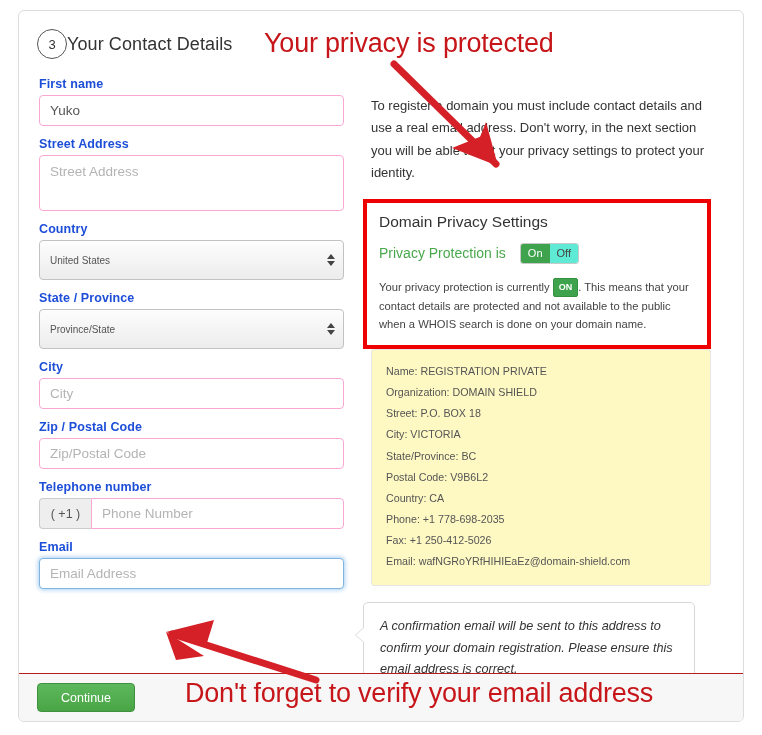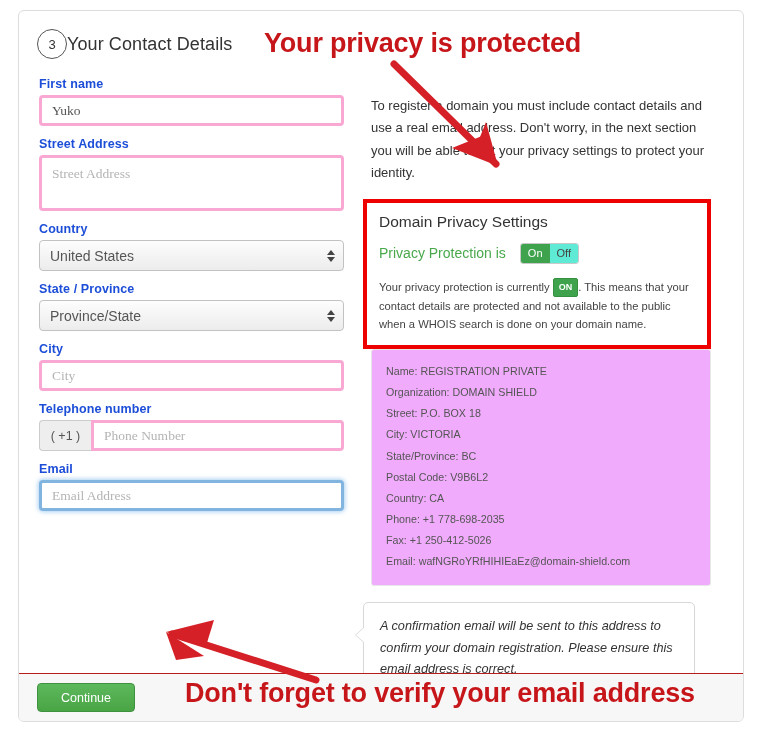--- a/index.html
+++ b/index.html
@@ -78,46 +78,46 @@
     margin-bottom: 4px;
     letter-spacing: .1px;
   }
   .inp {
     display: block;
     width: 100%;
     height: 31px;
     box-sizing: border-box;
     padding: 5px 10px;
     font-size: 13.5px;
-    font-family: Liberation Serif, serif;
+    font-family: Liberation Sans, sans-serif;
     color: #555;
     background: #ffffff;
-    border: 3px solid #f9a8d4;
+    border: 1px solid #f9a8d4;
     border-radius: 4px;
     outline: none;
   }
   .inp::placeholder { color: #b4b4b4; }
   .inp.filled { color: #555; }
 
   textarea.inp {
     height: 56px;
     resize: none;
     padding-top: 7px;
     line-height: 1.3;
   }
 
   
   .select-wrap { position: relative; }
   .sel {
     display: block;
     width: 100%;
-    height: 31px;
+    height: 40px;
     box-sizing: border-box;
     padding: 5px 26px 5px 10px;
-    font-size: 14px;
+    font-size: 10px;
     font-family: "Liberation Sans", sans-serif;
     color: #555;
     border: 1px solid #c2c2c2;
     border-radius: 4px;
     background: linear-gradient(180deg, #fdfdfd 0%, #ececec 100%);
     appearance: none;
     -webkit-appearance: none;
     outline: none;
   }
   .sel-arrows {
@@ -243,21 +243,21 @@
     vertical-align: 1px;
   }
 
   .whois-title {
     font-size: 15px;
     color: #333;
     margin: 14px 0 6px 0;
     font-weight: normal;
   }
   .whois-box {
-    background: #f0abfc;
+    background: #fef9c3;
     border: 1px solid #e6e6e6;
     border-radius: 3px;
     padding: 11px 14px 12px 14px;
   }
   .whois-line {
     font-size: 10.7px;
     color: #555;
     line-height: 1.98;
     white-space: nowrap;
   }
@@ -319,21 +319,21 @@
     font-size: 12.5px;
     font-family: "Liberation Sans", sans-serif;
     cursor: pointer;
   }
 
   
   .annot {
     position: absolute;
     color: #c6161a;
     font-family: "Liberation Sans", sans-serif;
-    font-weight: bold;
+    font-weight: normal;
     white-space: nowrap;
     z-index: 40;
   }
   #annot-privacy {
     left: 264px;
     top: 28px;
     font-size: 27px;
     letter-spacing: -.2px;
   }
   #annot-email {
@@ -398,20 +398,24 @@
               <span class="dn"></span>
           </span>
         </div>
       </div>
 
       <div class="field">
         <label class="field-label">City</label>
         <input class="inp" type="text" placeholder="City" style="">
       </div>
 
+      <div class="field">
+        <label class="field-label">Zip / Postal Code</label>
+        <input class="inp" type="text" placeholder="Zip/Postal Code" style="">
+      </div>
 
       <div class="field">
         <label class="field-label">Telephone number</label>
         <div class="phone-group">
           <span class="phone-prefix">( +1 )</span>
           <input class="inp phone-input" type="text" placeholder="Phone Number" style="">
         </div>
       </div>
 
       <div class="field">

